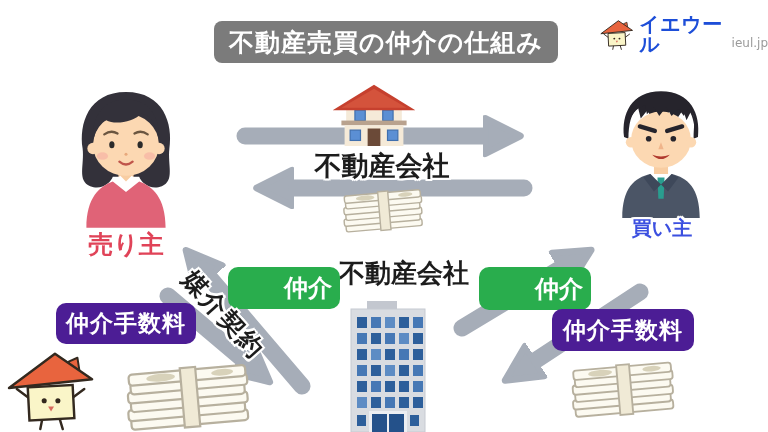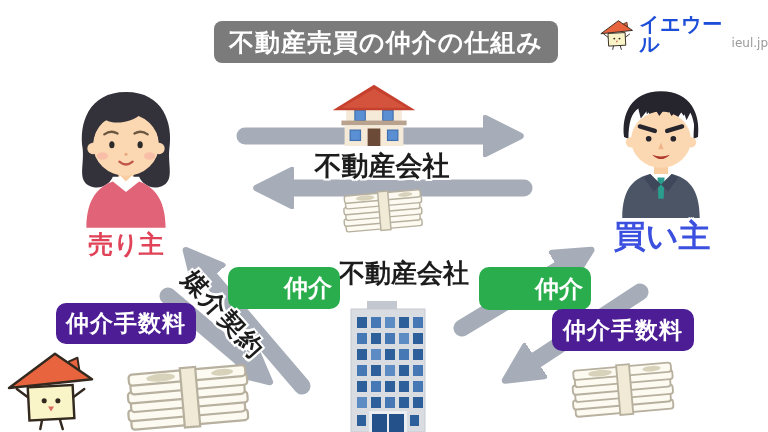--- a/index.html
+++ b/index.html
@@ -11,21 +11,21 @@
   .z1{z-index:1}.z2{z-index:2}.z3{z-index:3}
   .center{display:flex;align-items:center;justify-content:center;}
   .bold{font-weight:bold;}
   .outline-w{text-shadow:-2px -2px 0 #fff,2px -2px 0 #fff,-2px 2px 0 #fff,2px 2px 0 #fff,0 2px 0 #fff,0 -2px 0 #fff,2px 0 0 #fff,-2px 0 0 #fff;}
   #title-box{left:214px;top:21px;width:344px;height:42px;background:#7b7b7b;border-radius:8px;
     color:#fff;font-size:25px;letter-spacing:1px;}
   #logo{left:599px;top:11px;height:46px;display:flex;align-items:center;gap:3px;}
   #logo-text{color:#1d4ed8;font-size:20px;font-weight:bold;letter-spacing:0.5px;line-height:1;}
   #logo-domain{color:#9a9a9a;font-size:12px;align-self:flex-end;margin-bottom:7px;margin-left:1px;}
   #seller-label{left:58px;top:228px;width:136px;font-size:25px;color:#e04358;}
-  #buyer-label{left:594px;top:215px;width:136px;font-size:32px;color:#3c50e0;}
+  #buyer-label{left:594px;top:215px;width:136px;font-size:20px;color:#3c50e0;}
   #sale-contract-label{left:300px;top:148px;width:164px;font-size:27px;color:#1c1c1c;}
   #company-label{left:332px;top:256px;width:144px;font-size:26px;color:#1c1c1c;}
   #mediation-label{left:156px;top:298px;width:136px;height:32px;font-size:25px;color:#1c1c1c;
     transform:rotate(48deg);letter-spacing:2px;}
   .badge{border-radius:10px;color:#fff;font-weight:bold;}
   .badge-green{background:#29ad4d;font-size:24px;padding-left:48px;}
   .badge-orange{background:#4c1d95;font-size:23px;letter-spacing:1px;}
   #badge-brokerage-left{left:228px;top:267px;width:64px;height:42px;}
   #badge-brokerage-right{left:479px;top:267px;width:64px;height:43px;}
   #badge-fee-left{left:56px;top:303px;width:140px;height:41px;}

